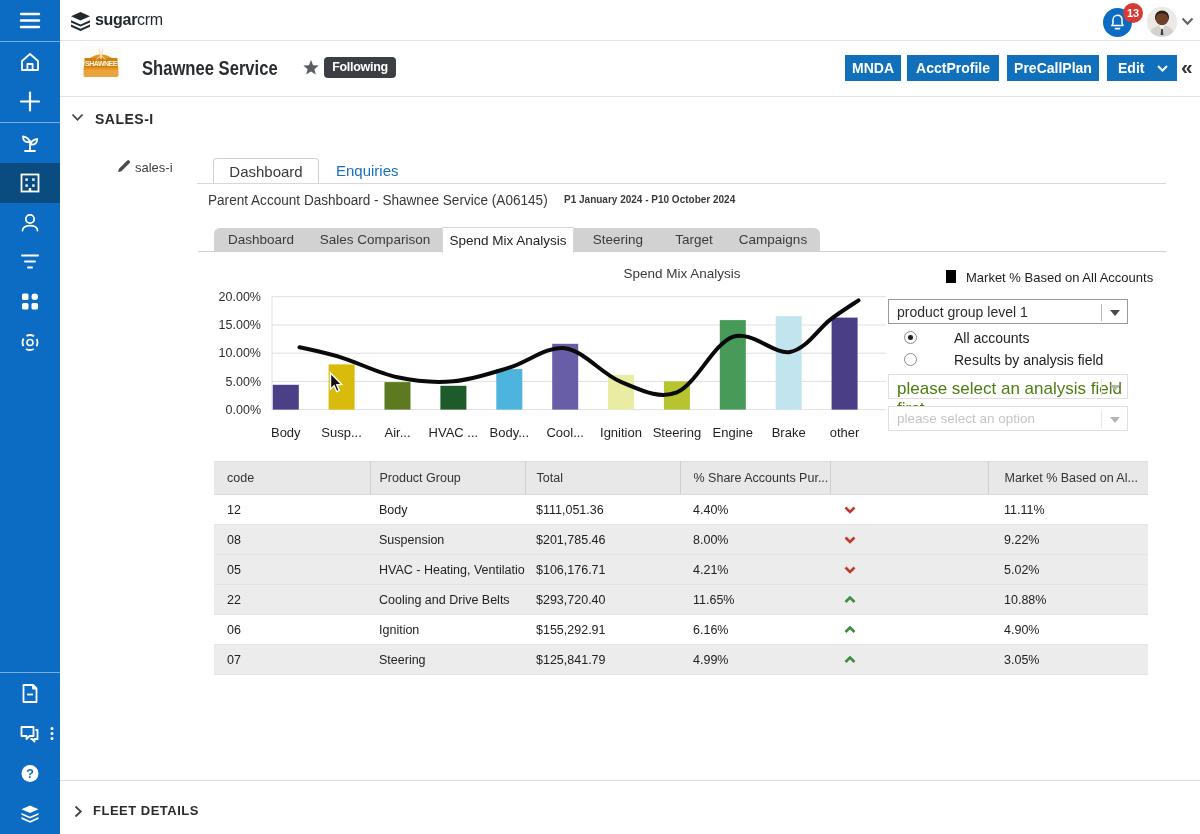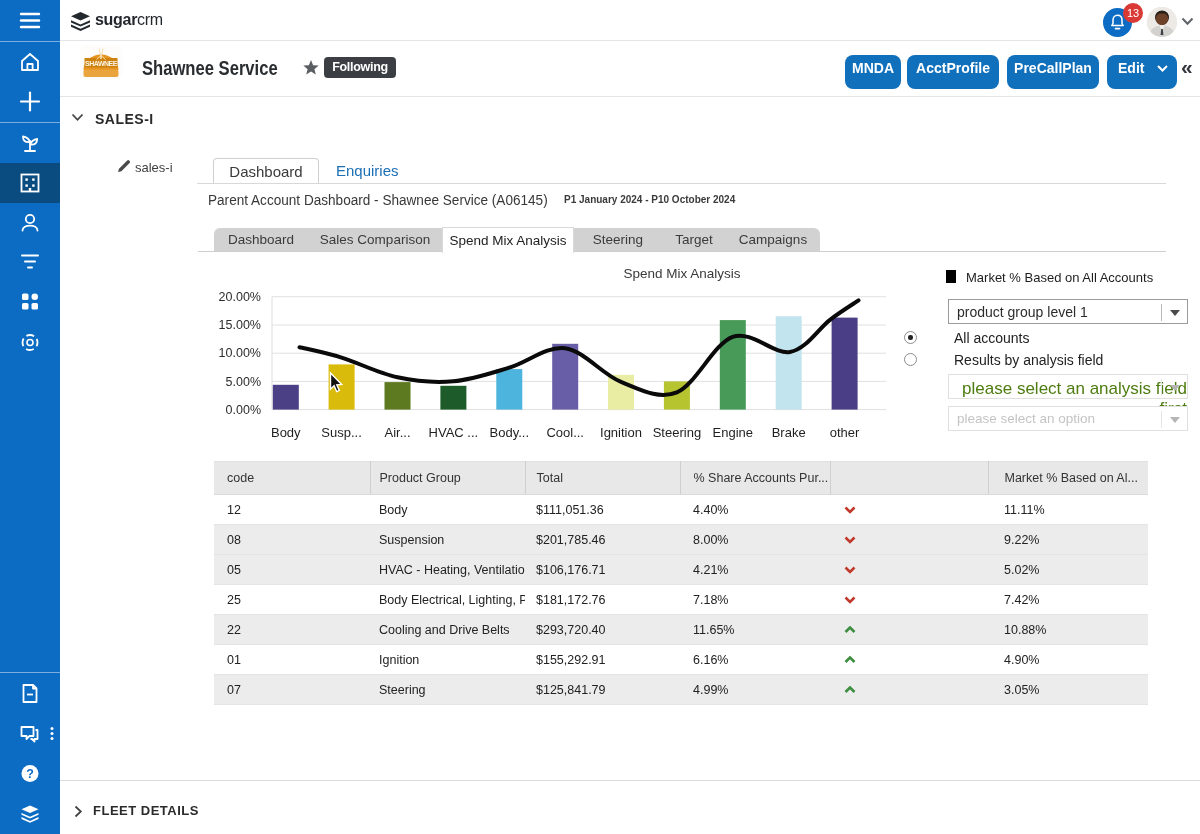--- a/index.html
+++ b/index.html
@@ -13,30 +13,30 @@
 #sb-active { left:0; top:163px; width:60px; height:40px; background:#0b4c80; }
 .sb-sep { left:0; width:60px; height:1px; background:rgba(255,255,255,0.45); }
 
 
 #topbar { left:60px; top:0; width:1140px; height:41px; background:#fff; border-bottom:1px solid #e3e5e8; }
 #logotext { left:95px; top:11px; font-size:16px; color:#23282d; letter-spacing:-0.3px; }
 #search { left:330px; top:7px; width:600px; height:29px; background:#e9e9e9; border-radius:7px; }
 #search span { position:absolute; left:13px; top:6px; font-size:14px; color:#6e6e6e; }
 #bell { left:1103px; top:8px; width:29px; height:29px; background:#0c6cc3; border-radius:50%; }
 #badge { left:1123px; top:3px; width:20px; height:20px; background:#d93a36; border-radius:50%;
-  color:#fff; font-size:11px; font-weight:normal; text-align:center; line-height:20px; }
+  color:#fff; font-size:11px; font-weight:bold; text-align:center; line-height:20px; }
 #avatar { left:1147px; top:7px; width:30px; height:30px; border-radius:50%; overflow:hidden; background:#e9e6e2; }
 
 
 #rechdr { left:60px; top:42px; width:1140px; height:55px; background:#fff; border-bottom:1px solid #e4e4e4; }
 #acclogo { left:80px; top:46px; width:42px; height:33px; border-radius:6px; overflow:hidden; }
 #title { left:142px; top:57px; font-size:20px; font-weight:bold; color:#2a2d30; transform:scaleX(0.83); transform-origin:left; white-space:nowrap; }
 #followbadge { left:324px; top:57px; width:72px; height:21px; background:#3b3e42; border-radius:4px;
   color:#fff; font-size:12.5px; font-weight:bold; text-align:center; line-height:21px; letter-spacing:-0.3px; }
-.btn { position:absolute; top:55px; height:34px; background:#1170bb; border-radius:8px;
+.btn { position:absolute; top:55px; height:26px; background:#1170bb; border-radius:0;
   color:#fff; font-size:14px; font-weight:bold; text-align:center; line-height:26px; }
 #collapse2 { left:1181px; top:55px; font-size:21px; font-weight:bold; color:#33383d; }
 
 
 #salesi-hdr { left:95px; top:111px; font-size:14px; font-weight:bold; color:#2a2a2a; letter-spacing:0.5px; }
 #salesi-lbl { left:135px; top:160px; font-size:13px; color:#3f3f3f; }
 #tab-dash { left:213px; top:158px; width:106px; height:26px; background:#fff;
   border:1px solid #cfcfcf; border-bottom:none; border-radius:4px 4px 0 0;
   font-size:15px; color:#3a3a3a; text-align:center; line-height:25px; }
 #tab-enq { left:336px; top:162px; font-size:15px; color:#1b6fb5; }
@@ -48,21 +48,21 @@
 .stab { position:absolute; top:228px; height:23px; background:#d2d2d2; font-size:13.5px;
   color:#3b3b3b; text-align:center; line-height:23px; }
 #stab-active { position:absolute; top:227px; left:442px; width:132px; height:26px; background:#fff;
   border:1px solid #d9d9d9; border-bottom:none; font-size:13.5px; color:#222;
   text-align:center; line-height:25px; z-index:3; }
 #stabline { left:198px; top:251px; width:968px; height:1px; background:#cfcfcf; z-index:2; }
 
 
 #legendsq { left:946px; top:270px; width:10px; height:13px; background:#000; }
 #legendtx { left:966px; top:270px; font-size:13px; color:#1d1d1d; }
-.dd { position:absolute; left:948px; width:240px; height:25px; background:#fff;text-align:right; }
+.dd { position:absolute; left:888px; width:240px; height:25px; background:#fff; }
 .dd .txt { position:absolute; left:8px; top:4px; font-size:14px; }
 .dd .sep { position:absolute; right:25px; top:4px; width:1px; height:17px; }
 .dd .arr { position:absolute; right:7px; top:10px; width:0; height:0;
   border-left:5.5px solid transparent; border-right:5.5px solid transparent; }
 .radio { position:absolute; left:904px; width:13px; height:13px; border-radius:50%;
   border:1.4px solid #8d8d8d; background:#fff; }
 .radio .dot { position:absolute; left:3.1px; top:3.1px; width:4.5px; height:4.5px;
   border-radius:50%; background:#222; }
 .rlabel { position:absolute; left:954px; font-size:14px; color:#222; }
 
@@ -338,42 +338,32 @@
     <tr class="even">
           <td class="c1">05</td>
           <td class="c2">HVAC - Heating, Ventilation</td>
           <td class="c3">$106,176.71</td>
           <td class="c4">4.21%</td>
           <td class="c5"><svg width="12" height="8" viewBox="0 0 12 8">
               <path d="M1.5 1.5 L6 6 L10.5 1.5" fill="none" stroke="#c0392b" stroke-width="2.6"></path>
             </svg></td>
           <td class="c6">5.02%</td>
         </tr>
-    <tr>
-          <td class="c1">25</td>
-          <td class="c2">Body Electrical, Lighting, P</td>
-          <td class="c3">$181,172.76</td>
-          <td class="c4">7.18%</td>
-          <td class="c5"><svg width="12" height="8" viewBox="0 0 12 8">
-              <path d="M1.5 1.5 L6 6 L10.5 1.5" fill="none" stroke="#c0392b" stroke-width="2.6"></path>
-            </svg></td>
-          <td class="c6">7.42%</td>
-        </tr>
     <tr class="even">
           <td class="c1">22</td>
           <td class="c2">Cooling and Drive Belts</td>
           <td class="c3">$293,720.40</td>
           <td class="c4">11.65%</td>
           <td class="c5"><svg width="12" height="8" viewBox="0 0 12 8">
               <path d="M1.5 6 L6 1.5 L10.5 6" fill="none" stroke="#3e8e41" stroke-width="2.6"></path>
             </svg></td>
           <td class="c6">10.88%</td>
         </tr>
     <tr>
-          <td class="c1">01</td>
+          <td class="c1">06</td>
           <td class="c2">Ignition</td>
           <td class="c3">$155,292.91</td>
           <td class="c4">6.16%</td>
           <td class="c5"><svg width="12" height="8" viewBox="0 0 12 8">
               <path d="M1.5 6 L6 1.5 L10.5 6" fill="none" stroke="#3e8e41" stroke-width="2.6"></path>
             </svg></td>
           <td class="c6">4.90%</td>
         </tr>
     <tr class="even">
           <td class="c1">07</td>

